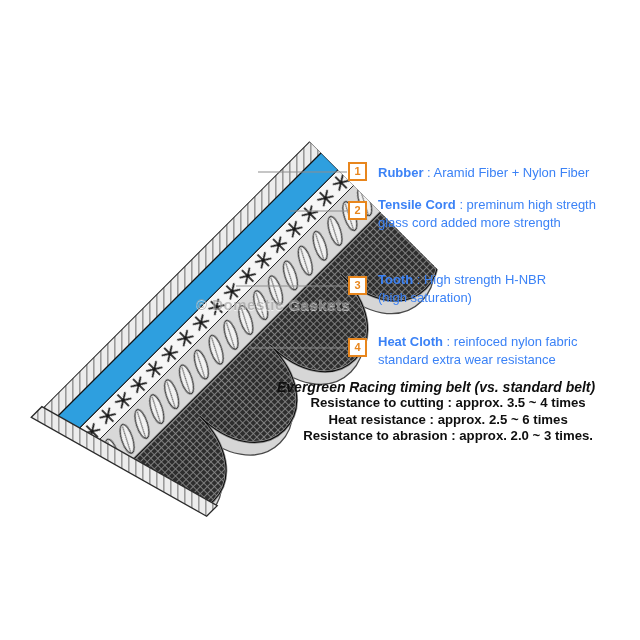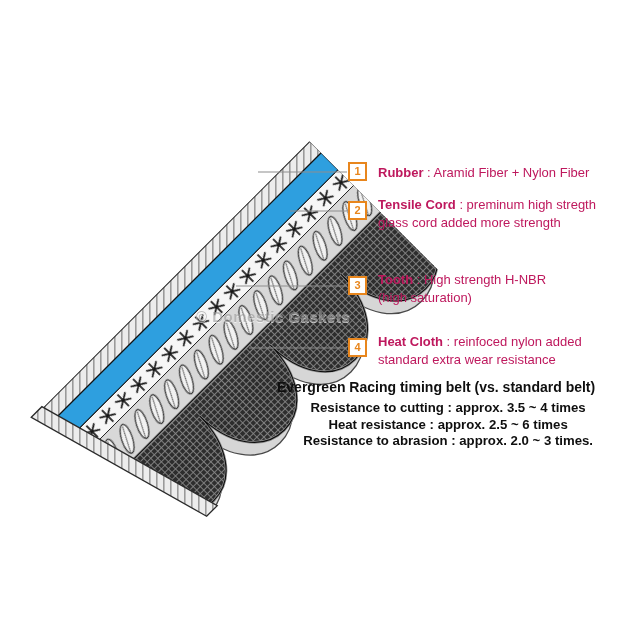--- a/index.html
+++ b/index.html
@@ -7,31 +7,31 @@
     position:relative;width:640px;height:640px;background:#fff;overflow:hidden;
     font-family:"Liberation Sans",sans-serif;color:#1a1a1a;
   }
   .belt{position:absolute;left:0;top:0;}
   .co-box{
     position:absolute;left:348px;width:19px;height:19px;box-sizing:border-box;
     border:2px solid #E8861D;color:#E8861D;background:#fff;
     font-size:11px;font-weight:700;text-align:center;line-height:15px;
   }
   .co-label{
-    position:absolute;left:378px;font-size:13px;line-height:18px;white-space:nowrap;color:#be185d;
+    position:absolute;left:378px;font-size:13px;line-height:18px;white-space:nowrap;color:#3b82f6;
   }
   .co-label .term{font-weight:700;}
   .co-label .rest{font-weight:400;}
   .co-label .l2{font-weight:400;}
   .comparison{position:absolute;left:277px;top:379px;color:#0f0f0f;}
-  .comparison .heading{font-size:14px;font-weight:700;white-space:nowrap;margin-bottom:5px;}
+  .comparison .heading{font-size:14px;font-weight:700;white-space:nowrap;font-style:italic;}
   .comparison .items{margin-left:24px;}
   .comparison .items div{font-size:13.2px;font-weight:700;line-height:16.5px;white-space:nowrap;text-align:center;}
   .watermark{
-    position:absolute;left:196px;top:308px;font-size:15px;font-weight:700;letter-spacing:.5px;
+    position:absolute;left:196px;top:296px;font-size:15px;font-weight:700;letter-spacing:.5px;
     color:#9e9e9e;opacity:.62;text-shadow:0 1px 0 #fff;white-space:nowrap;
   }
 </style>
 </head>
 <body>
 
 <div class="stage">
 
   <svg class="belt" width="640" height="640" viewBox="0 0 640 640" aria-hidden="true">
     <defs>
@@ -99,21 +99,21 @@
   </div>
   <div class="co-label" style="top:271px">
     <div class="l1"><span class="term">Tooth</span><span class="rest"> : High strength H-NBR</span></div>
     <div class="l2">(high saturation)</div>
   </div>
   <div class="co-label" style="top:196px">
     <div class="l1"><span class="term">Tensile Cord</span><span class="rest"> : preminum high stregth</span></div>
     <div class="l2">glass cord added more strength</div>
   </div>
   <div class="co-label" style="top:333px">
-    <div class="l1"><span class="term">Heat Cloth</span><span class="rest"> : reinfoced nylon added</span></div>
+    <div class="l1"><span class="term">Heat Cloth</span><span class="rest"> : reinfoced nylon fabric</span></div>
     <div class="l2">standard extra wear resistance</div>
   </div>
 
   <div class="watermark">© Domestic Gaskets</div>
 
   <div class="comparison">
     <div class="heading">Evergreen Racing timing belt (vs. standard belt)</div>
     <div class="items">
       <div>Resistance to cutting : approx. 3.5 ~ 4 times</div>
       <div>Heat resistance : approx. 2.5 ~ 6 times</div>

